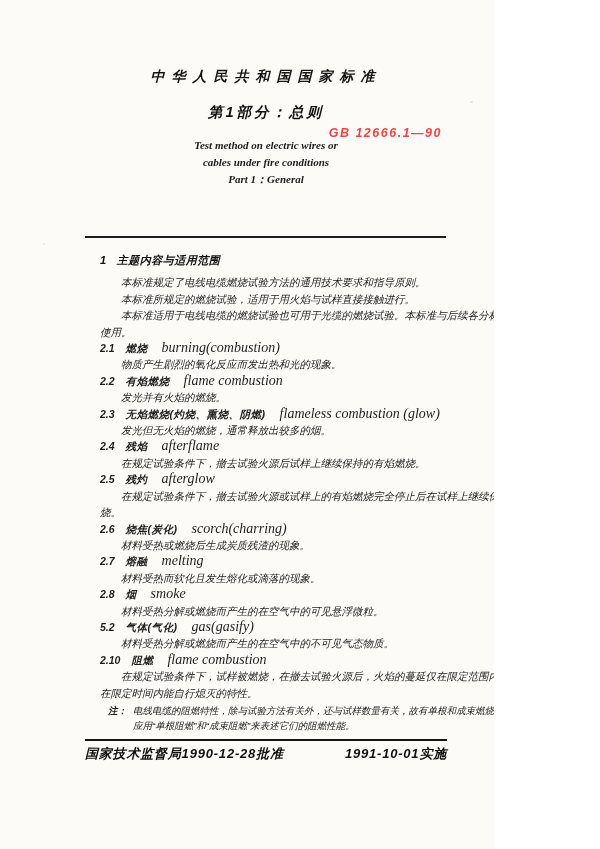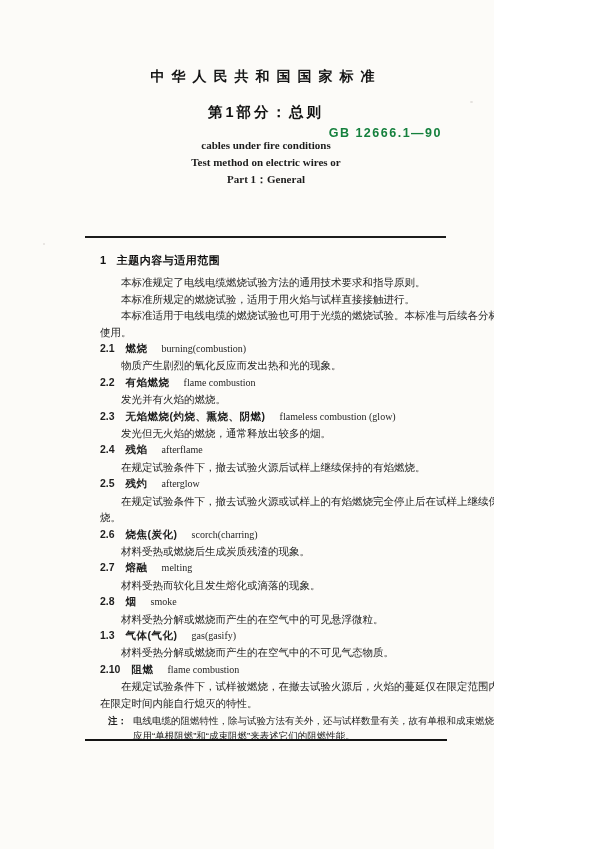--- a/index.html
+++ b/index.html
@@ -6,20 +6,21 @@
   html, body { width: 600px; }
   body { font-family: "Liberation Sans", sans-serif; }
 
   .page {
     position: relative;
     width: 494px;
     height: 849px;
     background: #fcfbf8;
     color: #1b1b1b;
     overflow: hidden;
+    font-style: italic;
   }
 
   
   .header {
     position: absolute;
     top: 68px;
     left: 85px;
     width: 362px;
     text-align: center;
   }
@@ -51,21 +52,21 @@
     line-height: 17px;
     color: #1c1c1c;
   }
   .gb-number {
     position: absolute;
     top: 126px;
     right: 52px;
     font-size: 12.5px;
     font-weight: bold;
     letter-spacing: 1.5px;
-    color: #15803d;
+    color: #ef4444;
     white-space: nowrap;
   }
 
   
   .rule-top {
     position: absolute;
     top: 236px;
     left: 85px;
     right: 48px;
     border-top: 2px solid #1c1c1c;
@@ -94,21 +95,21 @@
     color: #111;
     margin: 5px 0 6px 0;
     letter-spacing: 0.5px;
   }
   .sec-heading .sec-num { margin-right: 10px; }
   .para { text-indent: 2em; }
 
   .term-line { white-space: nowrap; }
   .t-num { font-weight: bold; margin-right: 11px; }
   .t-cn  { font-weight: bold; letter-spacing: 0.5px; margin-right: 14px; }
-  .t-en  { font-family: "Liberation Serif", serif; font-size: 10px; }
+  .t-en  { font-family: "Liberation Serif", serif; font-size: 14px; }
   .t-def { text-indent: 2em; }
 
   .note {
     display: flex;
     margin: 2px 0 0 8px;
     font-size: 9.5px;
     line-height: 15px;
     color: #202020;
   }
   .note-label { font-weight: bold; flex: 0 0 auto; margin-right: 6px; }
@@ -145,22 +146,22 @@
 <div class="page">
 
   <div class="speck s1"></div>
   <div class="speck s2"></div>
   <div class="speck s3"></div>
 
   <div class="header">
     <div class="std-type">中华人民共和国国家标准</div>
     <div class="subtitle-cn">第1部分：总则</div>
     <div class="title-en">
+      <div>Test method on electric wires or</div>
       <div>cables under fire conditions</div>
-      <div>Test method on electric wires or</div>
       <div>Part 1：General</div>
     </div>
   </div>
   <div class="gb-number">GB 12666.1—90</div>
 
   <div class="rule-top"></div>
 
   <div class="content">
 
     <div class="sec-heading">
@@ -205,31 +206,35 @@
       <span class="t-num">2.7</span><span class="t-cn">熔融</span><span class="t-en">melting</span>
     </div>
     <p class="t-def">材料受热而软化且发生熔化或滴落的现象。</p>
 
     <div class="term-line">
       <span class="t-num">2.8</span><span class="t-cn">烟</span><span class="t-en">smoke</span>
     </div>
     <p class="t-def">材料受热分解或燃烧而产生的在空气中的可见悬浮微粒。</p>
 
     <div class="term-line">
-      <span class="t-num">1.3</span><span class="t-cn">气体(气化)</span><span class="t-en">gas(gasify)</span>
+      <span class="t-num">5.2</span><span class="t-cn">气体(气化)</span><span class="t-en">gas(gasify)</span>
     </div>
     <p class="t-def">材料受热分解或燃烧而产生的在空气中的不可见气态物质。</p>
 
     <div class="term-line">
       <span class="t-num">2.10</span><span class="t-cn">阻燃</span><span class="t-en">flame combustion</span>
     </div>
     <p class="t-def">在规定试验条件下，试样被燃烧，在撤去试验火源后，火焰的蔓延仅在限定范围内，残焰或残灼在限定时间内能自行熄灭的特性。</p>
 
     <div class="note">
       <span class="note-label">注：</span>
       <span class="note-text">电线电缆的阻燃特性，除与试验方法有关外，还与试样数量有关，故有单根和成束燃烧试验之分，并相应用“单根阻燃”和“成束阻燃”来表述它们的阻燃性能。</span>
     </div>
 
   </div>
 
   <div class="rule-bottom"></div>
+  <div class="footer">
+    <span>国家技术监督局1990-12-28批准</span>
+    <span>1991-10-01实施</span>
+  </div>
 
 </div>
 
 </body></html>

